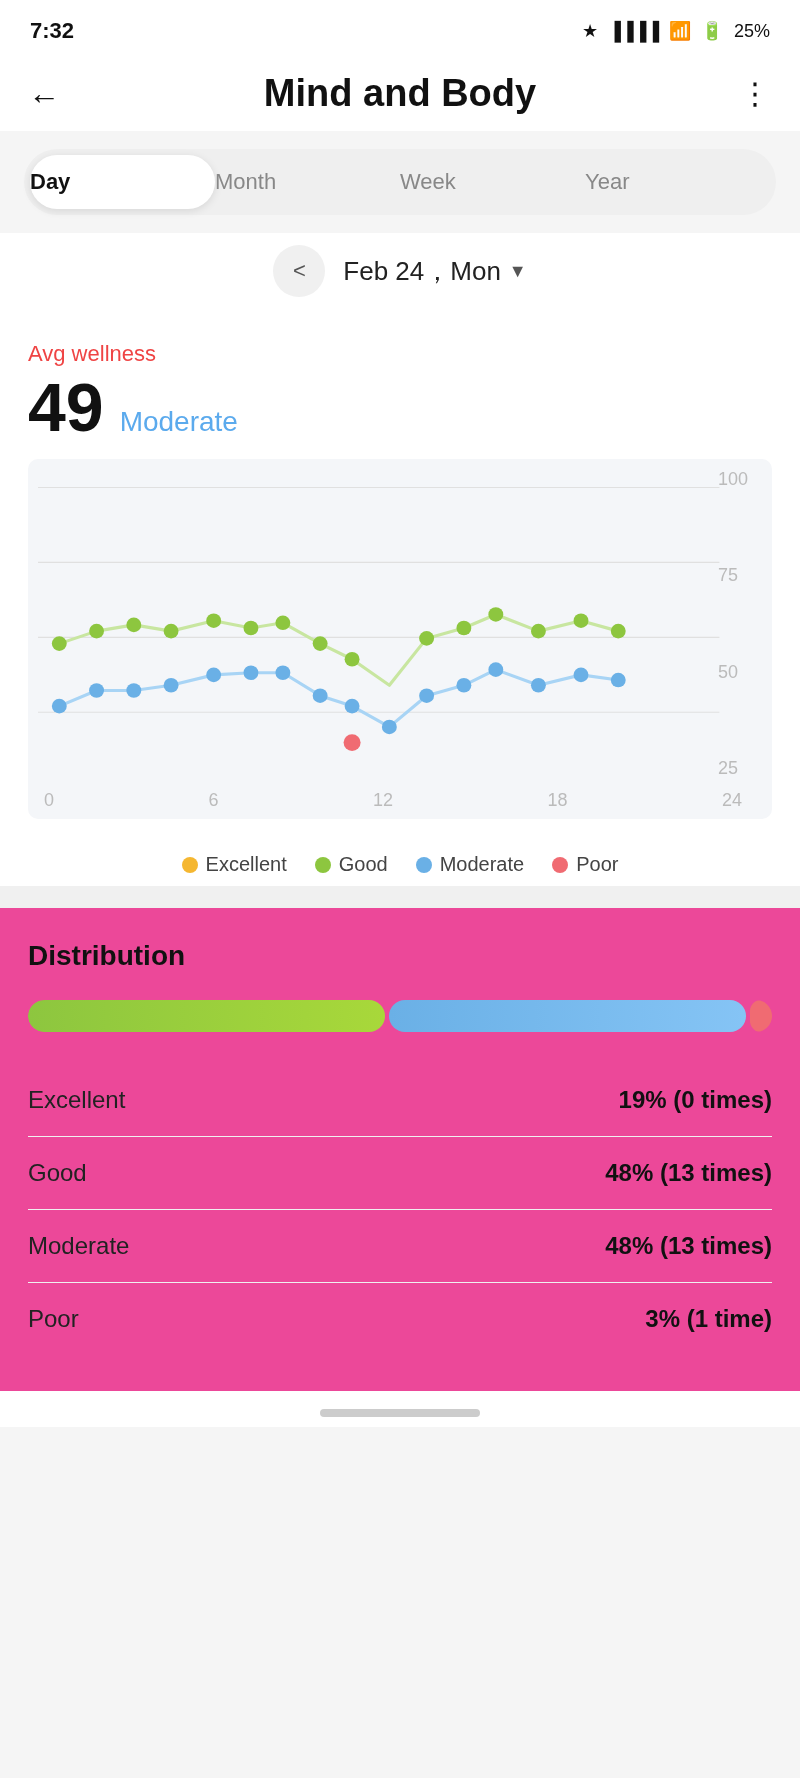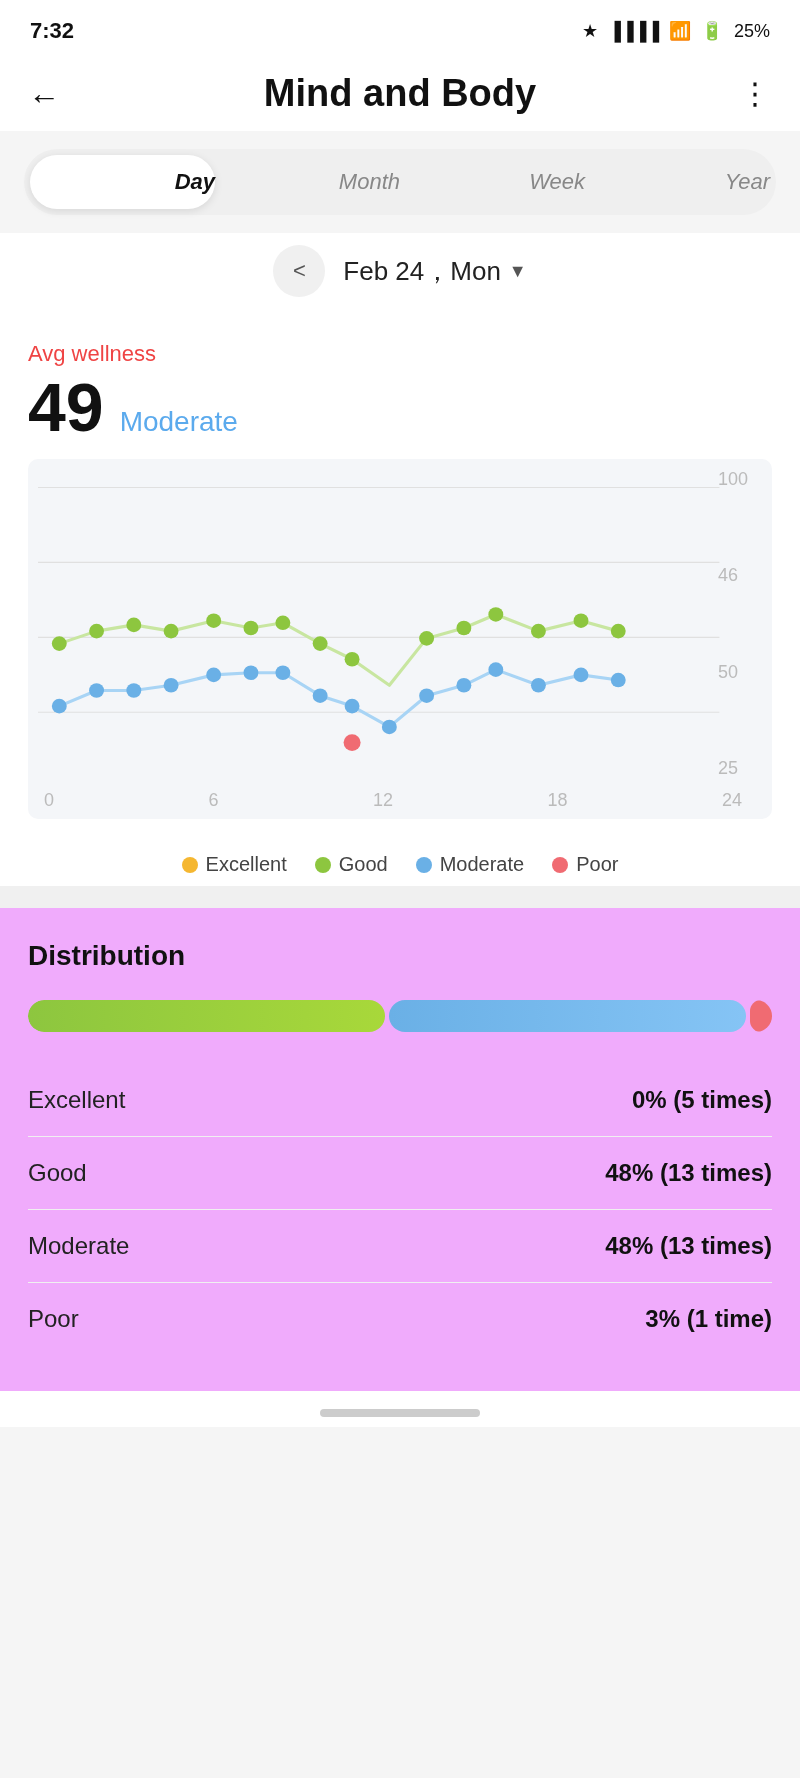--- a/index.html
+++ b/index.html
@@ -69,28 +69,27 @@
     .tab-bar {
       display: flex;
       margin: 18px 24px;
       background: #efefef;
       border-radius: 40px;
       padding: 6px;
       gap: 0;
     }
     .tab-item {
       flex: 1;
-      text-align: right;
+      text-align: left;
       padding: 14px 0;
       font-size: 22px;
       font-weight: 500;
       border-radius: 34px;
       cursor: pointer;
       color: #888;
-      font-style: italic;
     }
     .tab-item.active {
       background: #fff;
       color: #111;
       font-weight: 700;
       box-shadow: 0 2px 8px rgba(0,0,0,0.10);
     }
 
     
     .date-nav {
@@ -210,21 +209,21 @@
     }
 
     
     .section-gap {
       height: 22px;
       background: #f0f0f0;
     }
 
     
     .distribution-card {
-      background: #f0abfc;
+      background: #ec4899;
       margin: 0;
       padding: 32px 28px 36px;
     }
     .distribution-title {
       font-size: 28px;
       font-weight: 700;
       color: #111;
       margin-bottom: 28px;
     }
 
@@ -316,21 +315,21 @@
 <div class="chart-section">
   <div class="avg-label">Avg wellness</div>
   <div class="avg-value-row">
     <span class="avg-number">49</span>
     <span class="avg-status">Moderate</span>
   </div>
 
   <div class="chart-container">
     <div class="chart-y-labels">
       <span>100</span>
-      <span>46</span>
+      <span>75</span>
       <span>50</span>
       <span>25</span>
     </div>
     <svg class="chart-svg" viewBox="0 0 680 290" preserveAspectRatio="none">
 
       <line x1="0" y1="10" x2="640" y2="10" stroke="#e0e0e0" stroke-width="1"></line>
       <line x1="0" y1="82" x2="640" y2="82" stroke="#e0e0e0" stroke-width="1"></line>
       <line x1="0" y1="154" x2="640" y2="154" stroke="#e0e0e0" stroke-width="1"></line>
       <line x1="0" y1="226" x2="640" y2="226" stroke="#e0e0e0" stroke-width="1"></line>
 
@@ -408,21 +407,21 @@
   <div class="distribution-title">Distribution</div>
 
   <div class="dist-bar">
     <div class="dist-bar-segment" style="background: linear-gradient(90deg, #8dc63f, #a8d83a); flex: 48;"></div>
     <div class="dist-bar-segment" style="background: linear-gradient(90deg, #6ab0e6, #85c4f5); flex: 48;"></div>
     <div class="dist-bar-segment" style="background: #f06b72; flex: 3;"></div>
   </div>
 
   <div class="dist-row">
     <span class="dist-row-label">Excellent</span>
-    <span class="dist-row-value">0% (5 times)</span>
+    <span class="dist-row-value">19% (0 times)</span>
   </div>
   <div class="dist-row">
     <span class="dist-row-label">Good</span>
     <span class="dist-row-value">48% (13 times)</span>
   </div>
   <div class="dist-row">
     <span class="dist-row-label">Moderate</span>
     <span class="dist-row-value">48% (13 times)</span>
   </div>
   <div class="dist-row">

